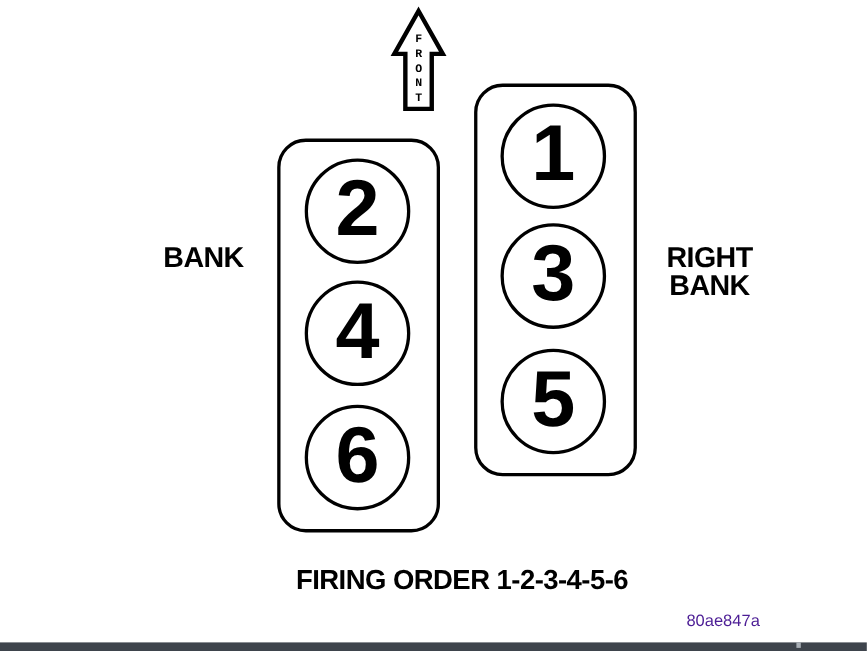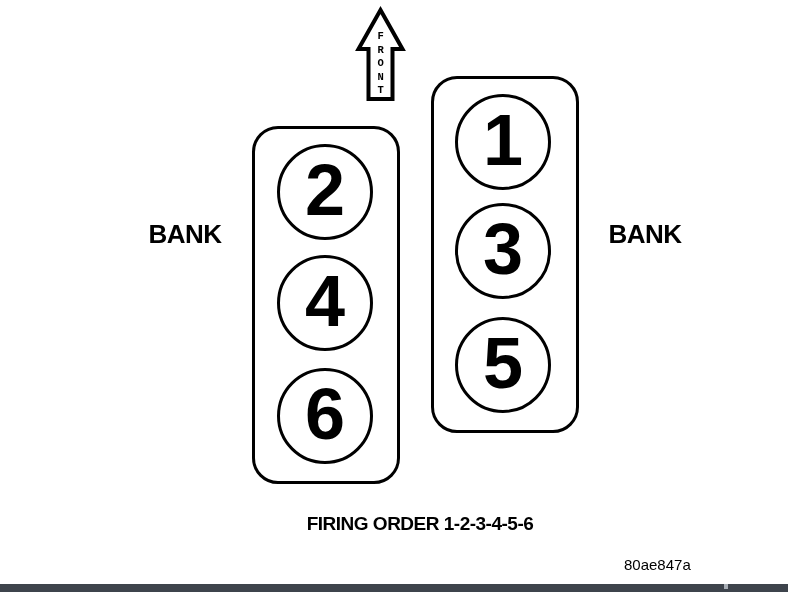--- a/index.html
+++ b/index.html
@@ -62,25 +62,25 @@
     font-weight: 700; font-size: 26px; line-height: 25px;
     letter-spacing: -0.5px; color: #000;
   }
   .bank-label.left  { left: 137px; top: 222px; }
   .bank-label.right { left: 597px; top: 222px; }
 
   
   .caption {
     position: absolute; left: 240px; top: 513px; width: 360px;
     text-align: center;
-    font-weight: 700; font-size: 19px; letter-spacing: -0.5px; color: #000;
+    font-weight: 700; font-size: 25px; letter-spacing: -0.5px; color: #000;
   }
   .figure-code {
     position: absolute; left: 624px; top: 556px;
-    font-size: 15px; color: #000000;
+    font-size: 15px; color: #4c1d95;
   }
 
   
   .bottom-bar {
     position: absolute; left: 0; bottom: 0; width: 788px; height: 8px;
   }
   .bottom-bar .notch {
     position: absolute; left: 724px; top: 0; width: 4px; height: 5px;
   }
 </style>
@@ -105,20 +105,21 @@
   <div class="bank right">
     <div class="cyl pos-0">1</div>
     <div class="cyl pos-1">3</div>
     <div class="cyl pos-2">5</div>
   </div>
 
   <div class="bank-label left">
     <div>BANK</div>
   </div>
   <div class="bank-label right">
+    <div>RIGHT</div>
     <div>BANK</div>
   </div>
 
   <div class="caption">FIRING ORDER 1-2-3-4-5-6</div>
   <div class="figure-code">80ae847a</div>
 
   <div class="bottom-bar" style="background: rgb(62, 68, 76);">
     <div class="notch" style="background: rgb(168, 174, 181);"></div>
   </div>
 

